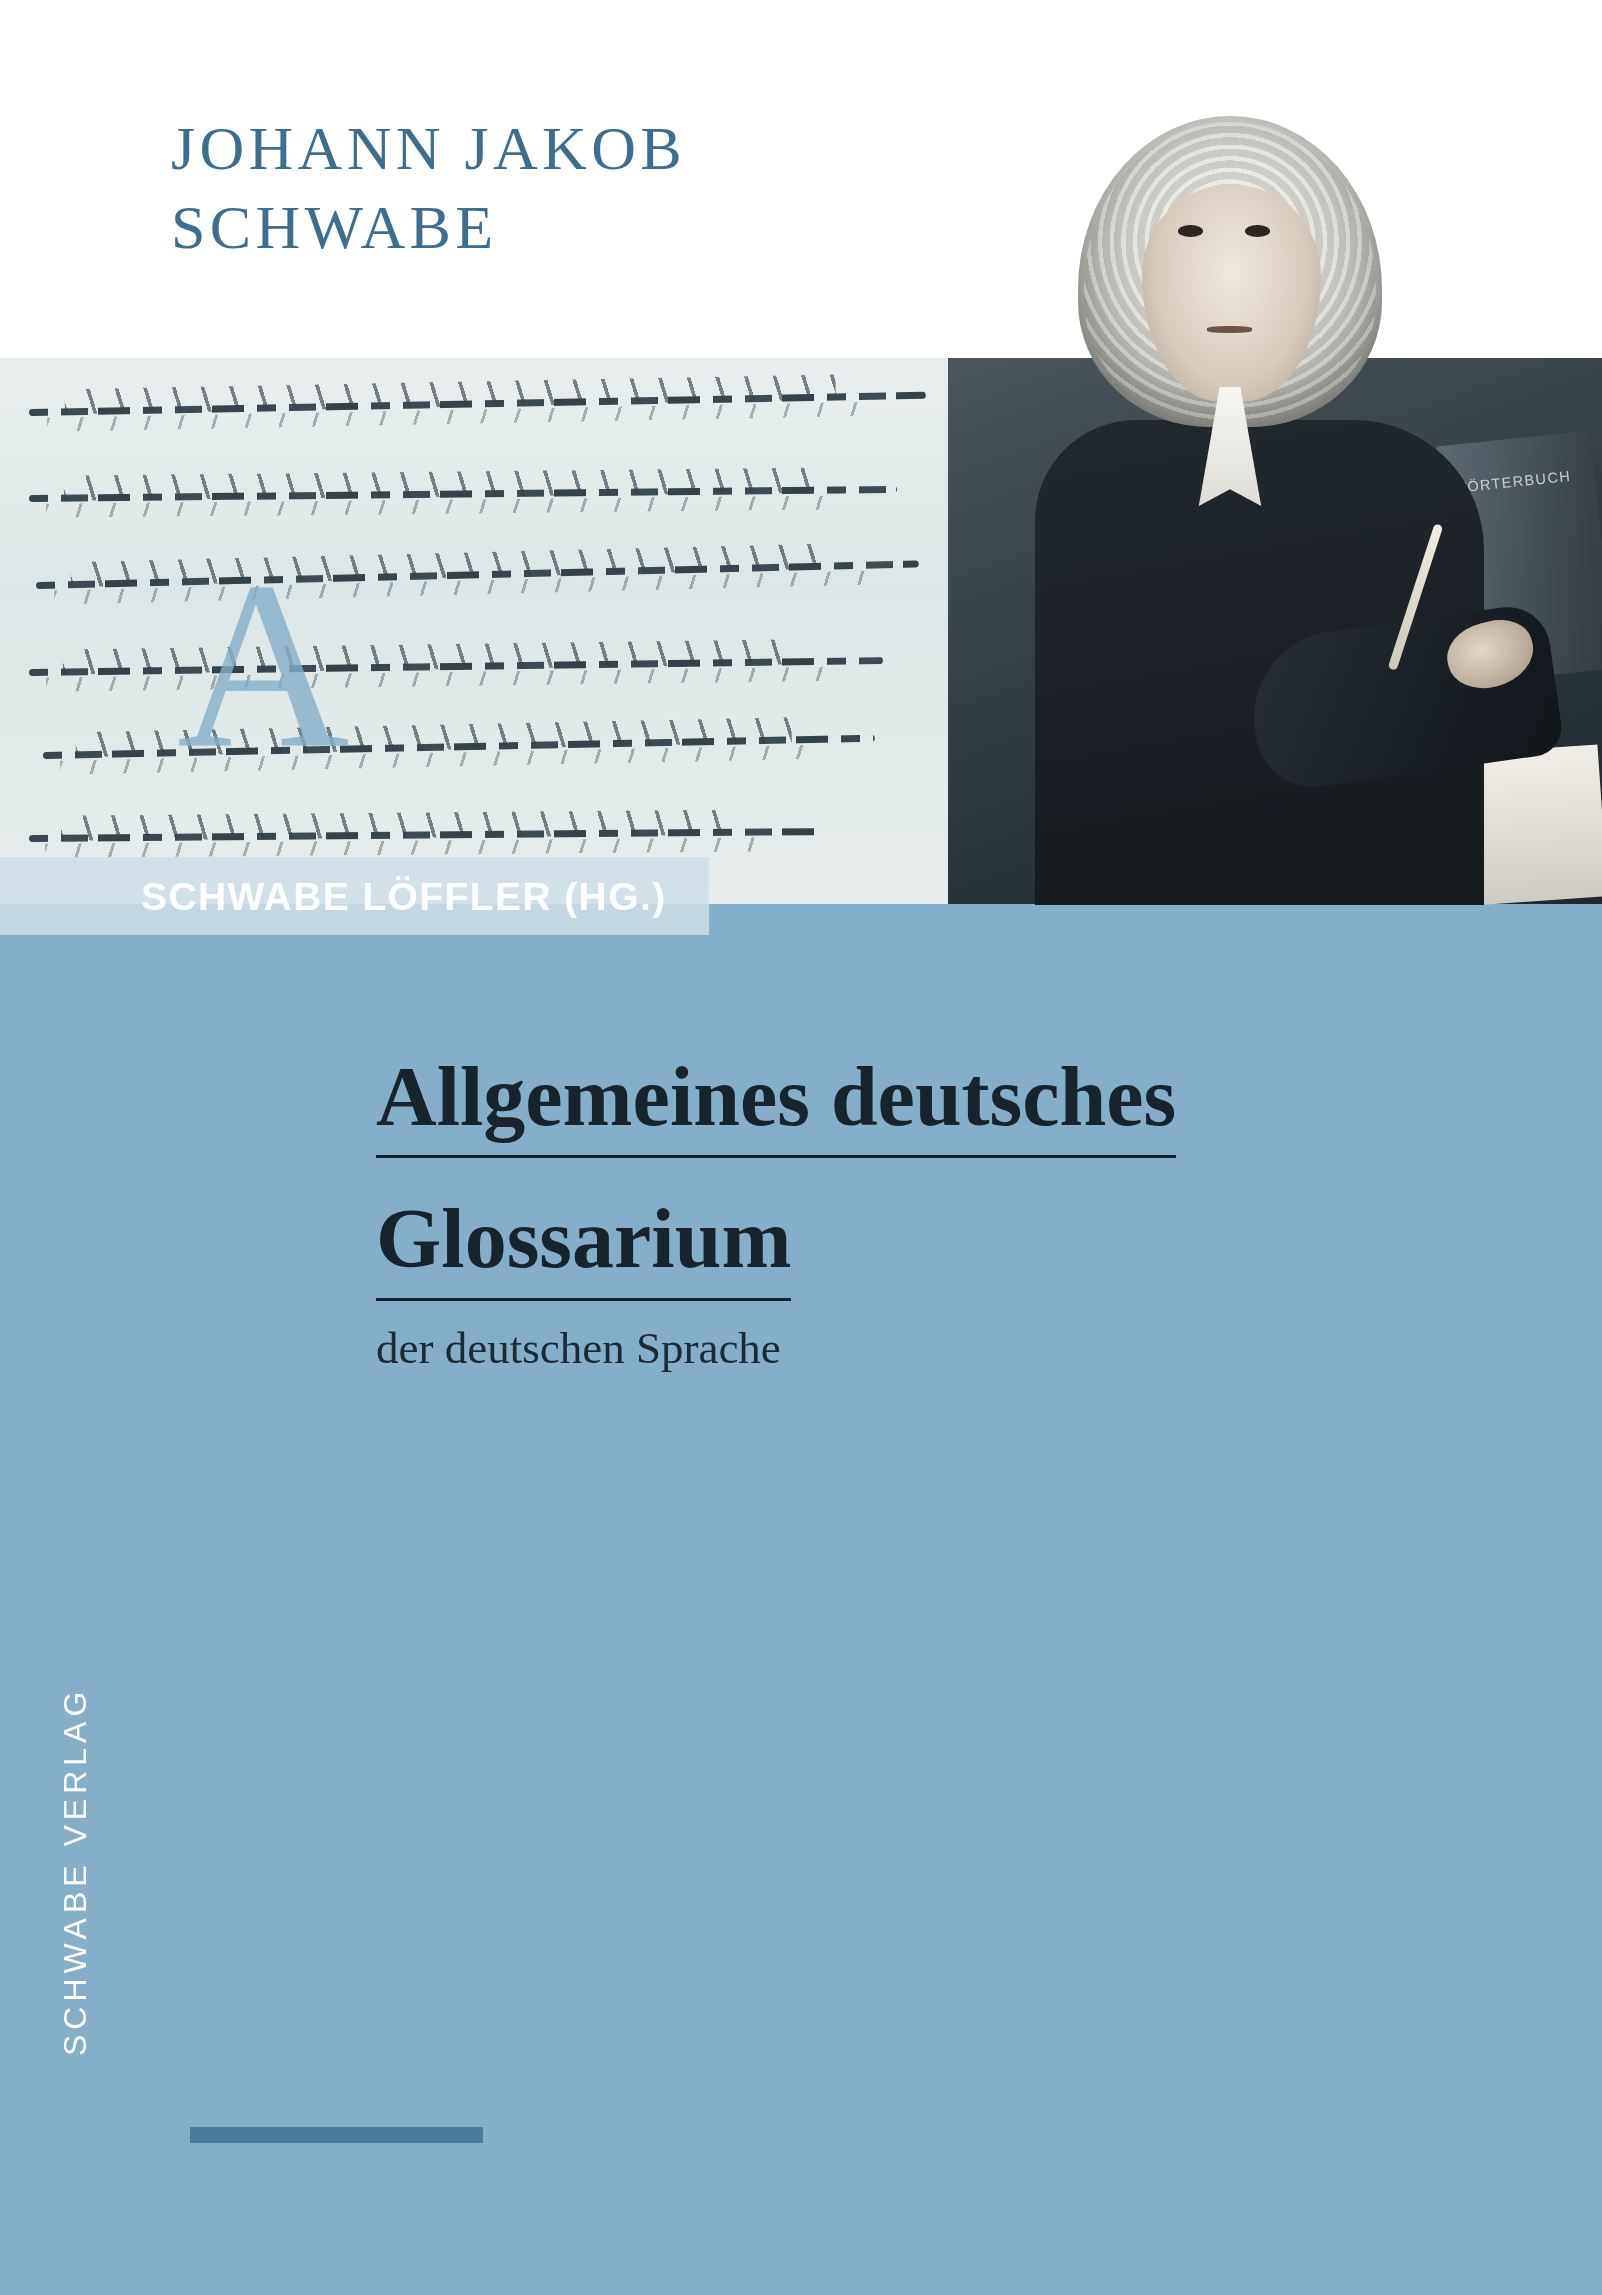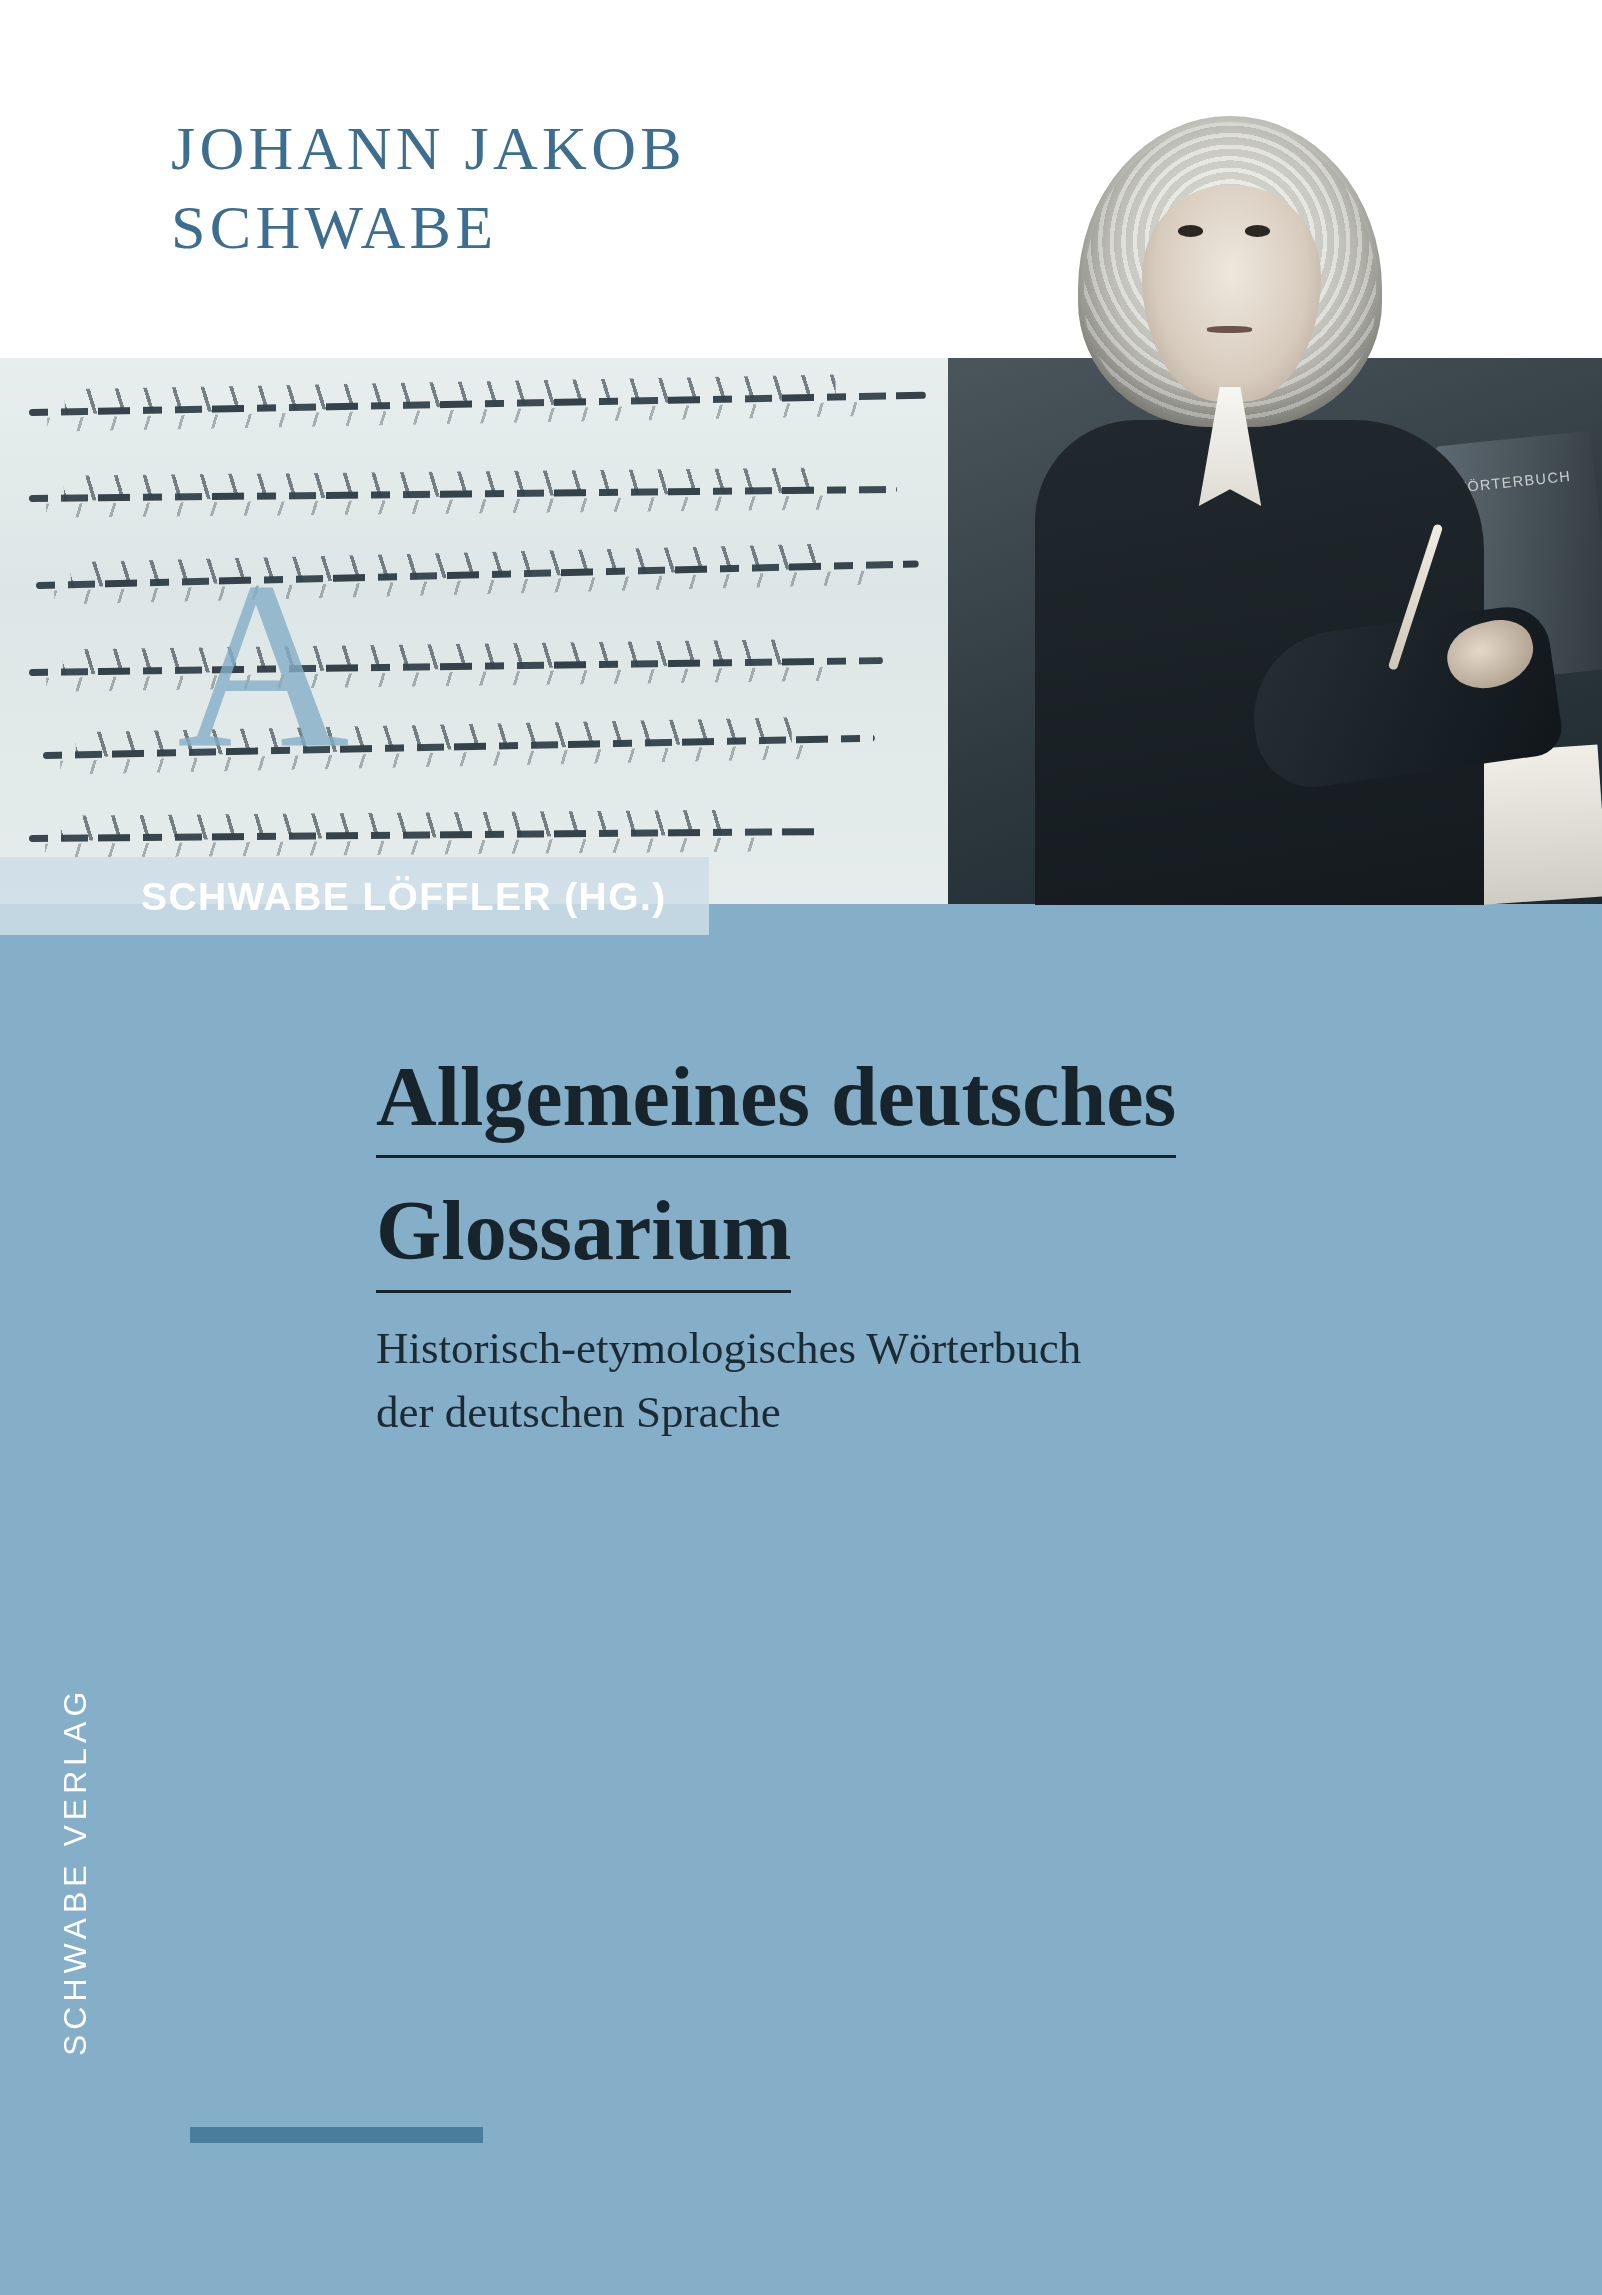--- a/index.html
+++ b/index.html
@@ -317,21 +317,21 @@
     font-family: "Liberation Serif", serif;
     font-weight: 700;
     font-size: 84px;
     line-height: 1.30;
     color: #17242c;
   }
   .title .t-line {
     display: inline-block;
     border-bottom: 3.6px solid #17242c;
     padding-bottom: 4.3px;
-    margin-bottom: 18px;
+    margin-bottom: 26px;
     text-align: center;
   }
   .subtitle {
     position: absolute;
     left: 376px;
     top: 1317px;
     width: 977px;
     font-family: "Liberation Serif", serif;
     font-size: 45px;
     line-height: 1.42;
@@ -411,21 +411,20 @@
 
   <div class="editor-band"></div>
   <div class="editor">SCHWABE LÖFFLER (HG.)</div>
 
   <div class="title">
     <span class="t-line">Allgemeines deutsches</span><br>
     <span class="t-line">Glossarium</span>
   </div>
 
   <div class="subtitle">
-    <div>Historisch-etymologisches Wörterbuch</div>
     <div>der deutschen Sprache</div>
   </div>
 
   <div class="publisher">SCHWABE VERLAG</div>
   <div class="pub-rule"></div>
 
 </div>
 
 
 </body></html>

